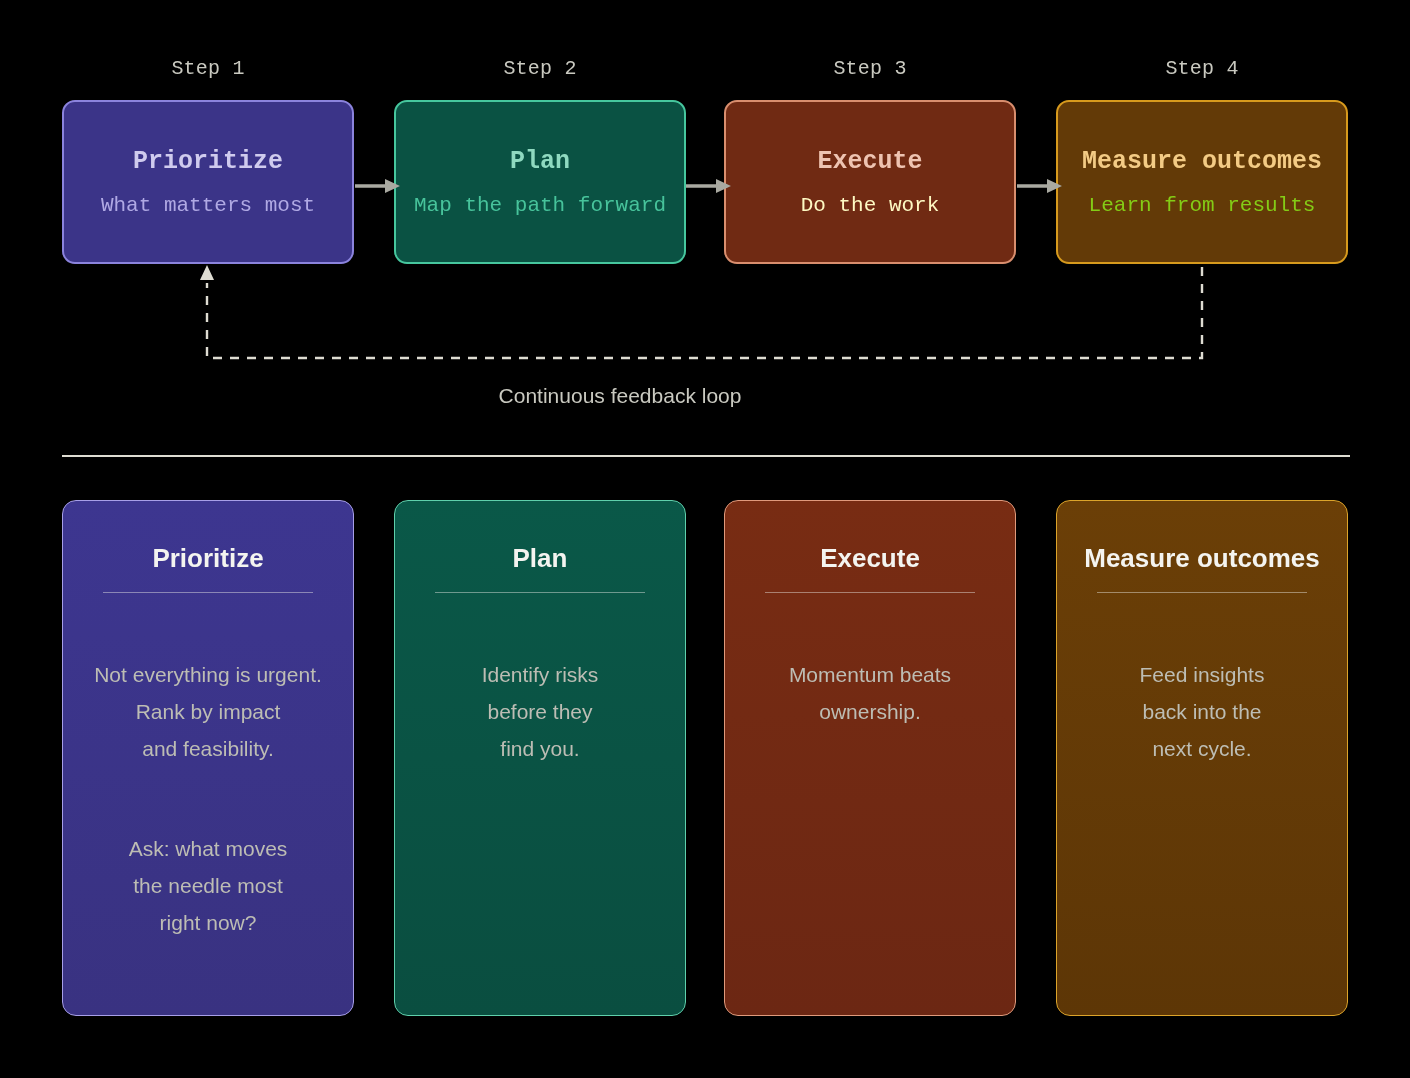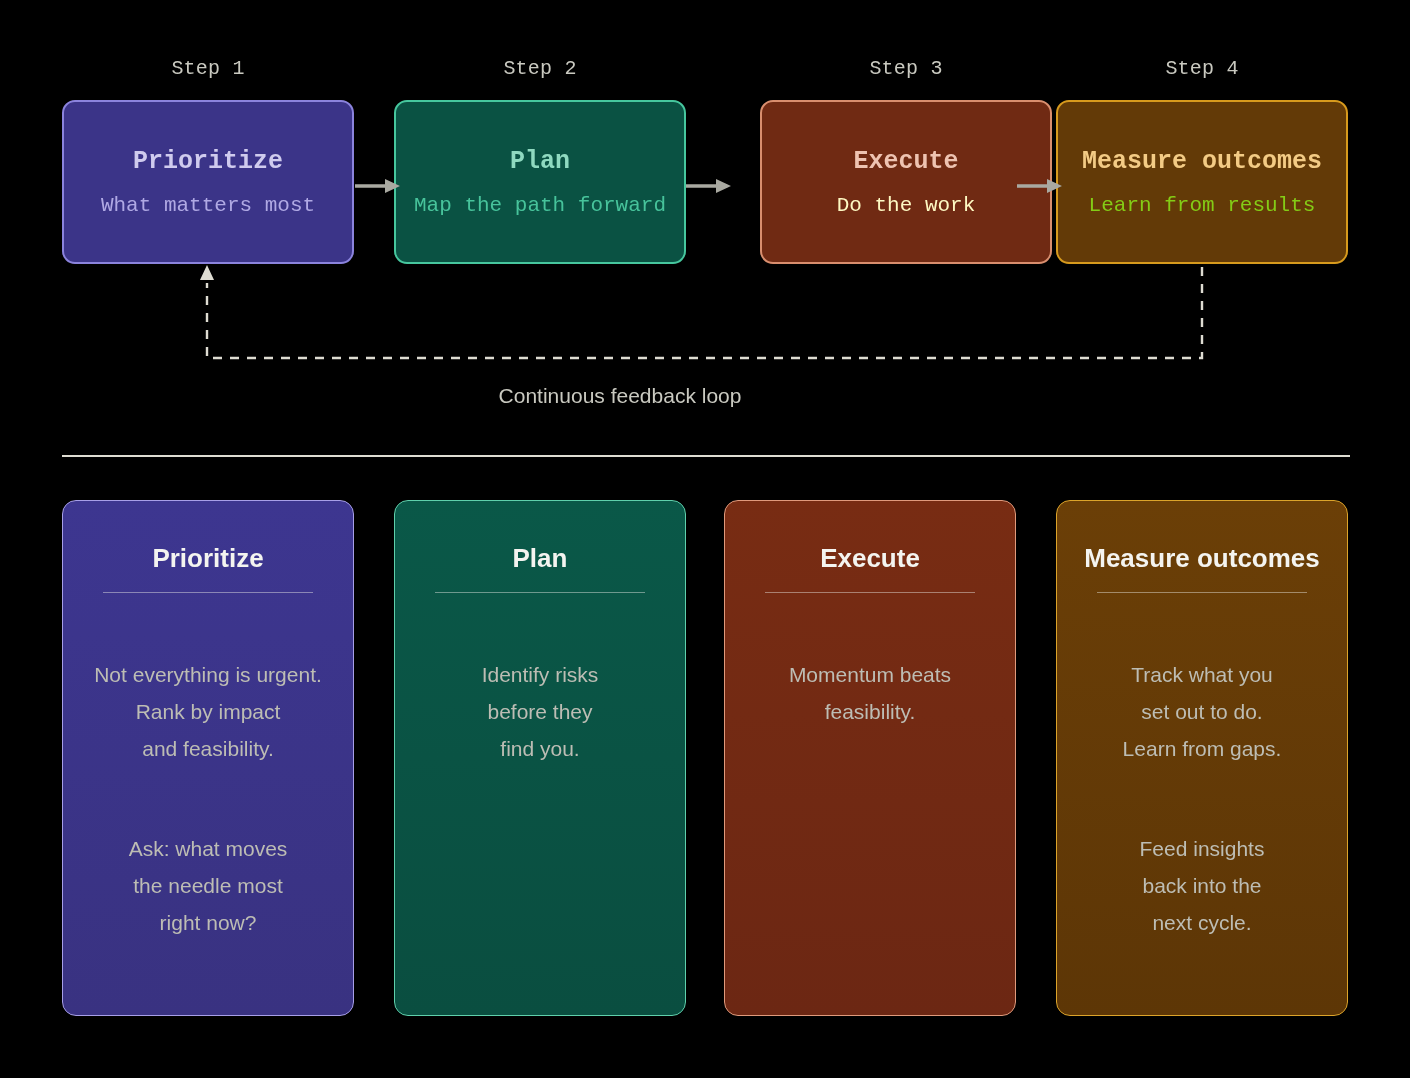--- a/index.html
+++ b/index.html
@@ -33,21 +33,21 @@
     font-family: Liberation Mono, monospace;
   }
 
   .step-col {
     position: absolute;
     top: 0;
     width: 292px;
   }
   .step-col.c0 { left: 62px; }
   .step-col.c1 { left: 394px; }
-  .step-col.c2 { left: 760px; }
+  .step-col.c2 { left: 724px; }
   .step-col.c3 { left: 1056px; }
 
   .step-label {
     text-align: center;
     color: #c9c9c0;
     font-size: 20px;
     line-height: 22px;
     padding-top: 58px;
     letter-spacing: 0.2px;
   }
@@ -266,31 +266,28 @@
 before they
 find you.</p>
       </div>
     </div>
 
     <div class="detail-card c2 d2">
       <div class="card-title">Execute</div>
       <div class="card-rule"></div>
       <div class="card-body">
         <p>Momentum beats
-feasibility.</p>
+ownership.</p>
       </div>
     </div>
 
     <div class="detail-card c3 d3">
       <div class="card-title">Measure outcomes</div>
       <div class="card-rule"></div>
       <div class="card-body">
-        <p>Track what you
-set out to do.
-Learn from gaps.</p>
         <p>Feed insights
 back into the
 next cycle.</p>
       </div>
     </div>
 
   </div>
 </div>
 
 </body></html>

